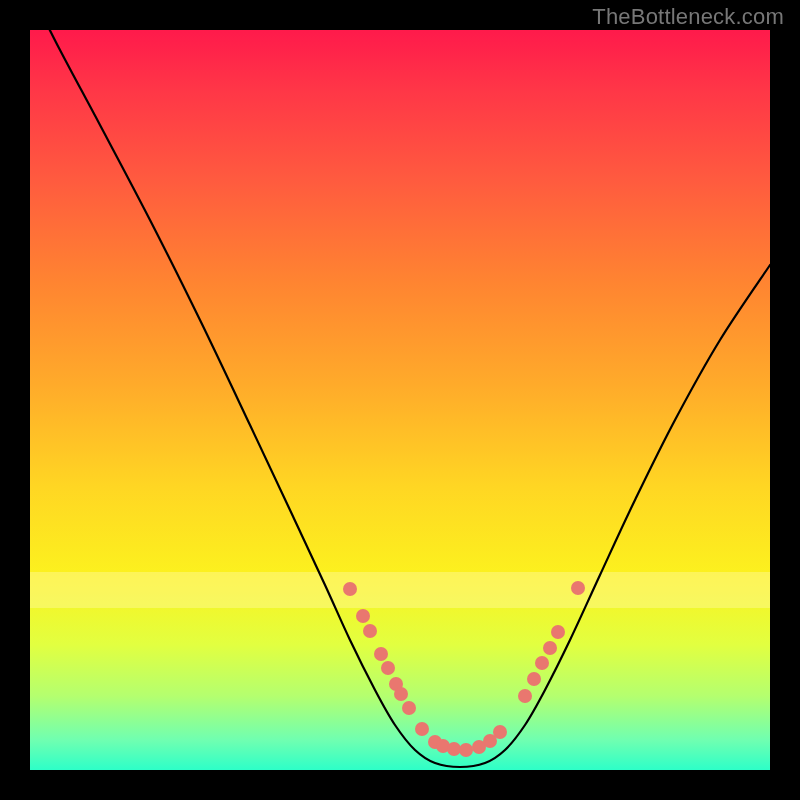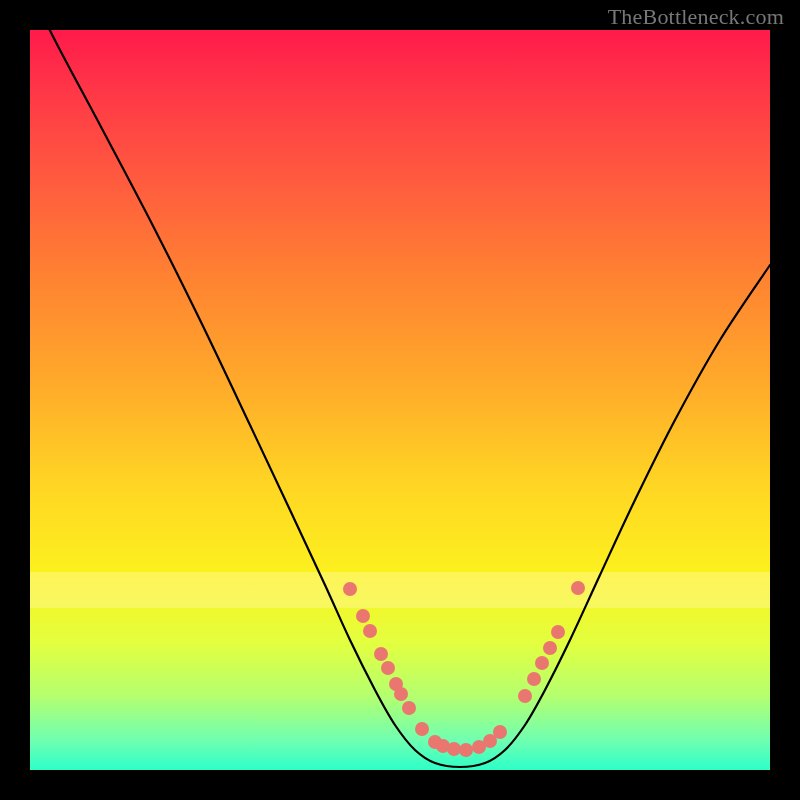--- a/index.html
+++ b/index.html
@@ -9,21 +9,20 @@
     height: 800px;
     background: #000;
     overflow: hidden;
     font-family: Arial, Helvetica, sans-serif;
   }
   .stage {
     position: relative;
     width: 794px;
     height: 800px;
     background: #000;
-    font-family: Liberation Serif, serif;
   }
   .plot-area {
     position: absolute;
     left: 30px;
     top: 30px;
     width: 740px;
     height: 740px;
     background: linear-gradient(
       to bottom,
       #ff1a4b 0%,

